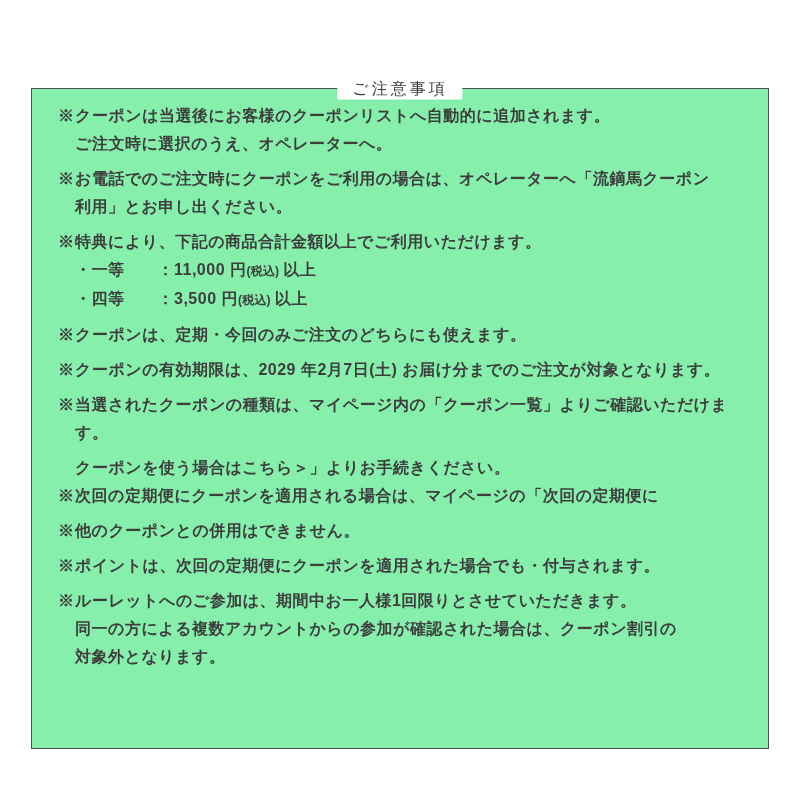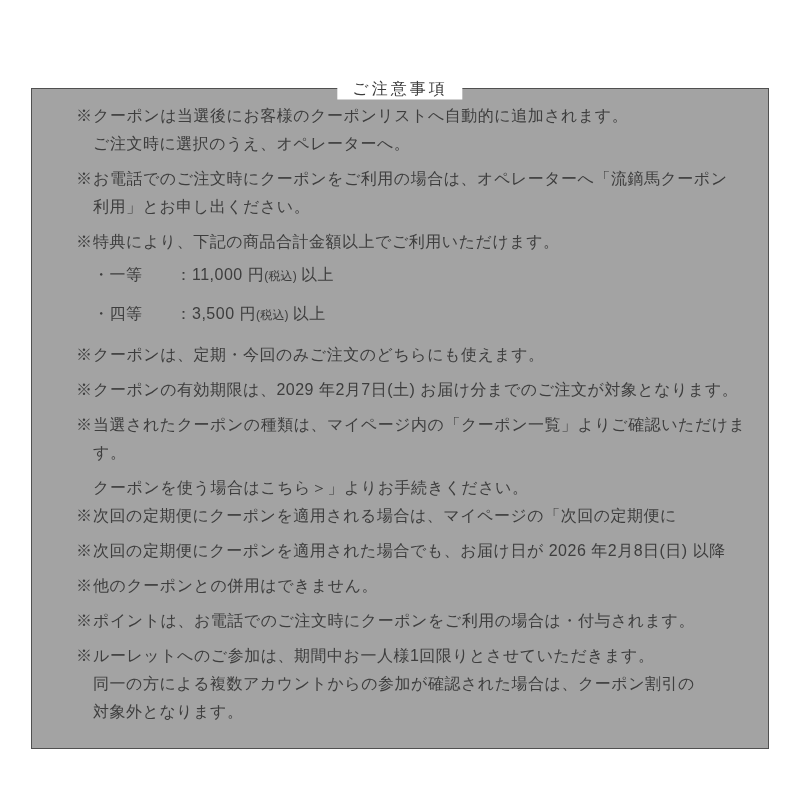--- a/index.html
+++ b/index.html
@@ -12,51 +12,52 @@
     height: 810px;
     font-family: "Liberation Sans", sans-serif;
     color: #3d3d3d;
   }
   .notice-panel {
     position: relative;
     box-sizing: border-box;
     margin: 88px 31px 0 31px;
     height: 661px;
     border: 1px solid #505050;
-    padding: 13px 18px 0 44px;
-    background: #a3a3a3;
+    padding: 13px 18px 0 26px;
+    background: #86efac;
   }
   .notice-title {
     position: absolute;
     top: 0;
     left: 50%;
     transform: translate(-50%, -50%);
     background: #ffffff;
     padding: 0 15px;
     font-size: 16px;
     letter-spacing: 3px;
     color: #3d3d3d;
     white-space: nowrap;
   }
   .note {
     font-size: 16px;
     line-height: 28px;
     letter-spacing: 0.5px;
     color: #3d3d3d;
     padding-left: 17px;
     margin: 0 0 7px 0;
+    font-weight: bold;
   }
   .note .marker {
     display: inline-block;
     width: 17px;
     margin-left: -17px;
   }
   .nline { min-height: 28px; }
   .tier-list {
-    line-height: 37px;
+    line-height: 27px;
   }
   .tier-row { min-height: 27px; }
   .tax-note {
     font-size: 12px;
     letter-spacing: 0.2px;
   }
   .tier-suffix { margin-left: 4px; }
 </style>
 </head>
 <body>
@@ -93,29 +94,28 @@
   <div class="note">
     <div class="nline"><span class="marker">※</span><span>当選されたクーポンの種類は、マイページ内の「クーポン一覧」よりご確認いただけます。</span></div>
   </div>
 
   <div class="note">
     <div class="nline">クーポンを使う場合はこちら＞」よりお手続きください。</div>
     <div class="nline"><span class="marker">※</span><span>次回の定期便にクーポンを適用される場合は、マイページの「次回の定期便に</span></div>
   </div>
 
   <div class="note">
-    <div class="nline"><span class="marker">※</span><span>次回の定期便にクーポンを適用された場合でも、お届け日が 2026 年2月8日(日) 以降</span></div>
   </div>
 
   <div class="note">
     <div class="nline"><span class="marker">※</span><span>他のクーポンとの併用はできません。</span></div>
   </div>
 
   <div class="note">
-    <div class="nline"><span class="marker">※</span><span>ポイントは、お電話でのご注文時にクーポンをご利用の場合は・付与されます。</span></div>
+    <div class="nline"><span class="marker">※</span><span>ポイントは、次回の定期便にクーポンを適用された場合でも・付与されます。</span></div>
   </div>
 
   <div class="note">
     <div class="nline"><span class="marker">※</span><span>ルーレットへのご参加は、期間中お一人様1回限りとさせていただきます。</span></div>
     <div class="nline">同一の方による複数アカウントからの参加が確認された場合は、クーポン割引の</div>
     <div class="nline">対象外となります。</div>
   </div>
 </div>
 
 </body></html>

